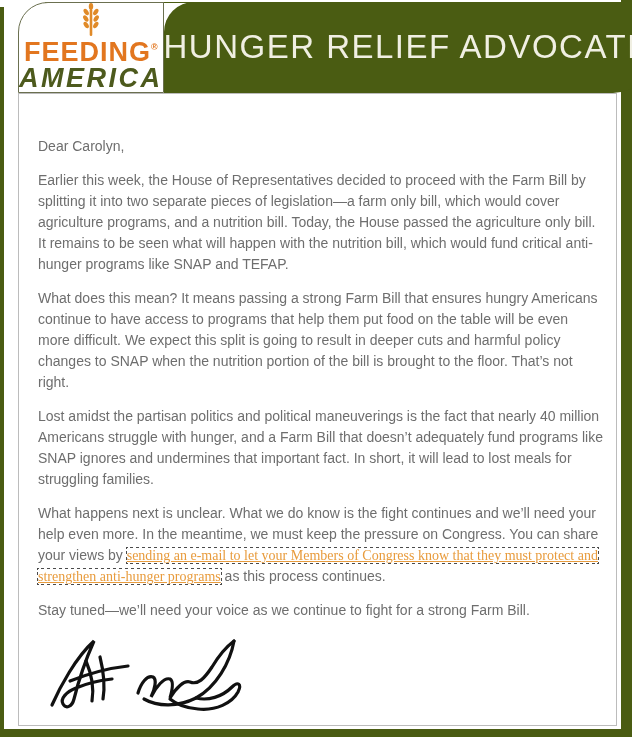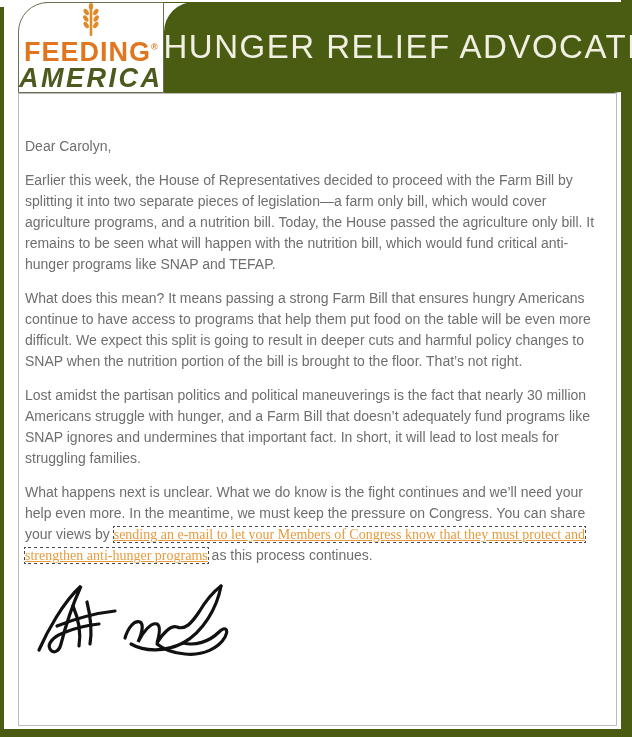--- a/index.html
+++ b/index.html
@@ -32,21 +32,21 @@
   }
   .banner-title {
     color:var(--banner-text,#f0efe2); font-size:33px; font-weight:normal; letter-spacing:1.5px;
     padding-bottom:2px; white-space:nowrap;
   }
 
   
   .letter {
     position:absolute; left:18px; top:93px; width:599px; height:633px;
     box-sizing:border-box; background:#fff; border:1px solid var(--letter-border,#bcbcbc);
-    padding:42px 13px 0 6px; overflow:hidden;
+    padding:42px 13px 0 19px; overflow:hidden;
     color:var(--body-text,#6e6e6e); font-size:14px; line-height:21px;
   }
   .letter p { margin:0 0 13px 0; }
   .action-link {
     color:var(--link-orange,#e89b3c); text-decoration:underline;
     outline:1px dotted #4a4a4a; cursor:pointer;font-family:Liberation Serif, serif;
   }
   .signature { display:block; margin:5px 0 0 8px; }
   .signature path { fill:none; stroke:#111; stroke-width:3.2; stroke-linecap:round; }
 </style>
@@ -79,22 +79,23 @@
     </div>
     <div class="banner">
       <span class="banner-title">HUNGER RELIEF ADVOCATE</span>
     </div>
   </div>
 
   <div class="letter">
     <p>Dear Carolyn,</p>
     <p>Earlier this week, the House of Representatives decided to proceed with the Farm Bill by splitting it into two separate pieces of legislation—a farm only bill, which would cover agriculture programs, and a nutrition bill. Today, the House passed the agriculture only bill. It remains to be seen what will happen with the nutrition bill, which would fund critical anti-hunger programs like SNAP and TEFAP.</p>
     <p>What does this mean? It means passing a strong Farm Bill that ensures hungry Americans continue to have access to programs that help them put food on the table will be even more difficult. We expect this split is going to result in deeper cuts and harmful policy changes to SNAP when the nutrition portion of the bill is brought to the floor. That’s not right.</p>
-    <p>Lost amidst the partisan politics and political maneuverings is the fact that nearly 30 million Americans struggle with hunger, and a Farm Bill that doesn’t adequately fund programs like SNAP ignores and undermines that important fact. In short, it will lead to lost meals for struggling families.</p>
+    <p>Lost amidst the partisan politics and political maneuverings is the fact that nearly 40 million Americans struggle with hunger, and a Farm Bill that doesn’t adequately fund programs like SNAP ignores and undermines that important fact. In short, it will lead to lost meals for struggling families.</p>
     <p><span>What happens next is unclear. What we do know is the fight continues and we’ll need your help even more. In the meantime, we must keep the pressure on Congress. You can share your views by </span><a href="#" class="action-link">sending an e-mail to let your Members of Congress know that they must protect and strengthen anti-hunger programs</a><span> as this process continues.</span></p>
+    <p>Stay tuned—we’ll need your voice as we continue to fight for a strong Farm Bill.</p>
     <svg class="signature" width="200" height="80" viewBox="0 0 200 78">
       <path d="M6,70 C14,52 30,22 48,6 C40,24 32,48 28,64 C26,72 20,74 17,69 C14,64 20,57 30,53 C42,48 56,45 66,44"></path>
       <path d="M40,26 C46,40 48,54 46,66"></path>
       <path d="M54,22 C58,38 59,52 57,64"></path>
       <path d="M24,46 C44,38 64,33 82,31"></path>
       <path d="M92,58 C95,48 101,40 107,42 C111,44 109,54 105,62 C110,52 118,42 124,44 C128,46 126,56 124,63 C130,53 138,45 144,47 C152,50 158,44 166,32 C172,22 180,12 188,6"></path>
       <path d="M188,6 C184,28 170,52 150,63 C132,72 112,72 98,64"></path>
       <path d="M150,63 C162,66 176,62 186,52 C192,46 196,49 192,57 C186,68 170,76 152,74 C140,73 130,69 124,64"></path>
     </svg>
   </div>

